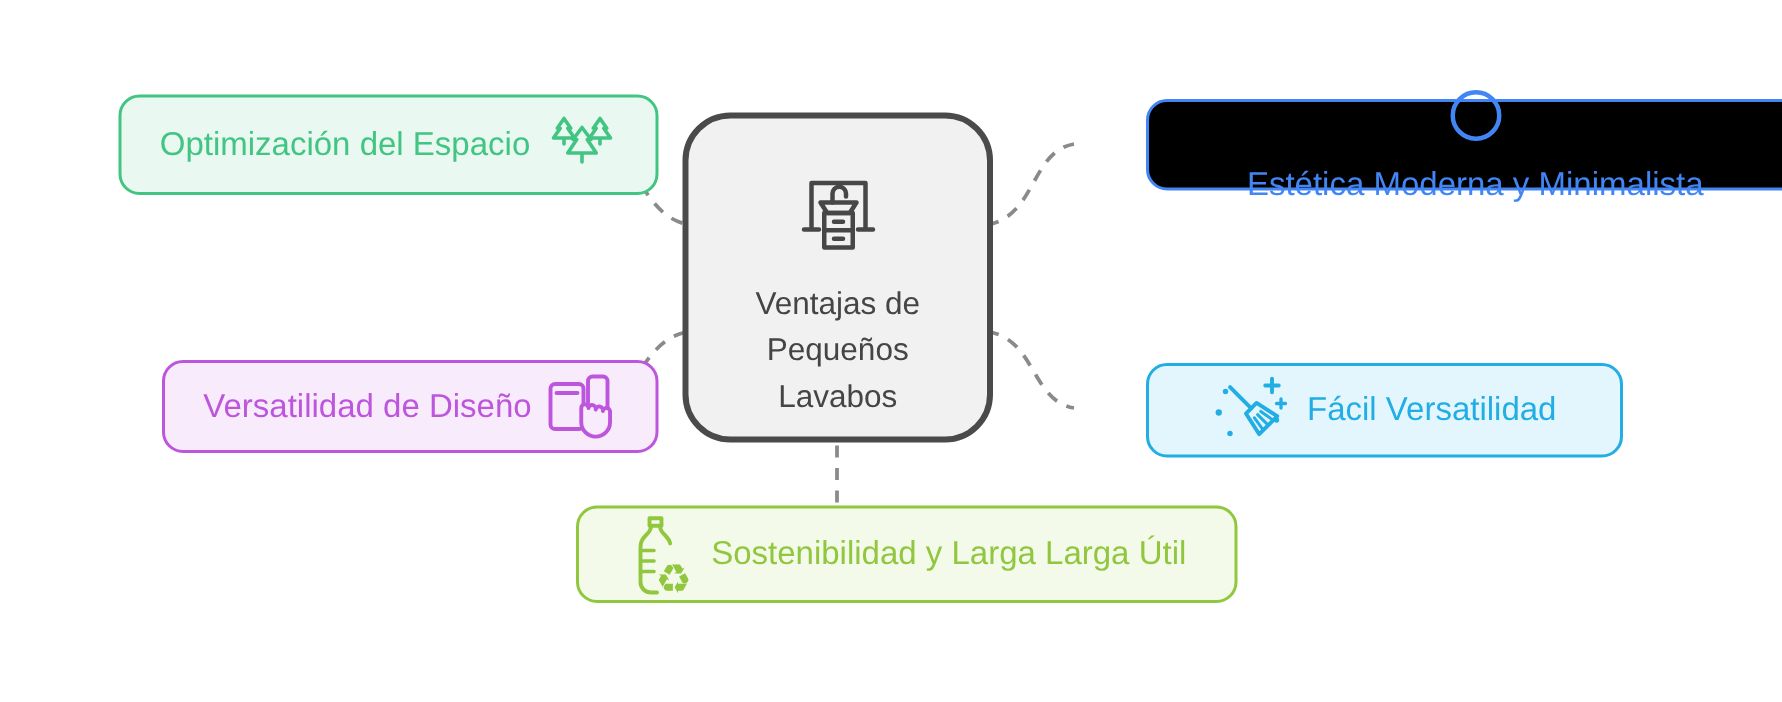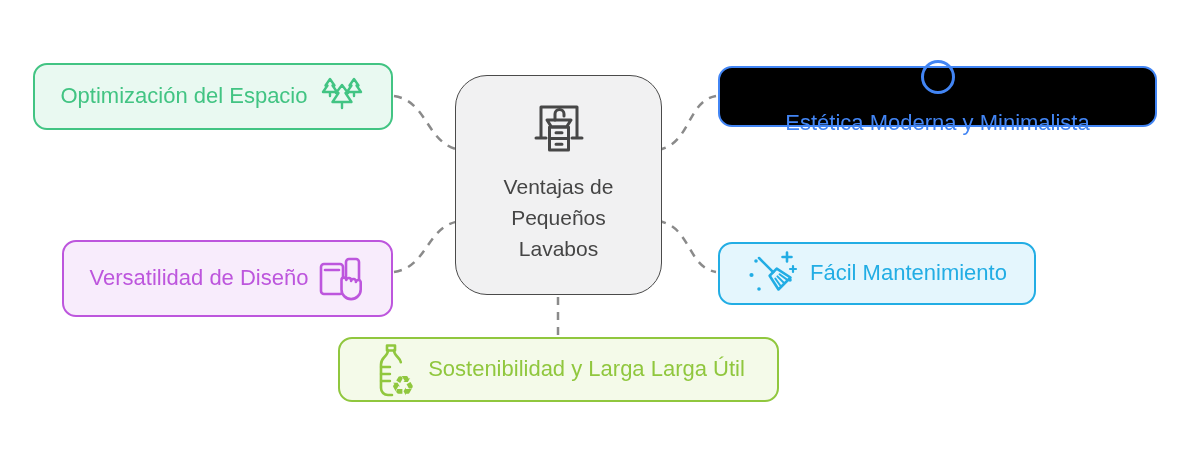--- a/index.html
+++ b/index.html
@@ -4,33 +4,33 @@
 <style>
   html,body{margin:0;padding:0;background:#ffffff;}
   .canvas{
     position:relative;width:1188px;height:468px;background:#ffffff;overflow:hidden;
     font-family:"Liberation Sans", sans-serif;
   }
   .connectors{position:absolute;left:0;top:0;width:1188px;height:468px;}
   .node{
     position:absolute;display:flex;align-items:center;justify-content:center;
     box-sizing:border-box;border:2.5px solid #999;border-radius:14px;
-    font-size:22px;line-height:1.2;white-space:nowrap;
+    font-size:22px;line-height:1.2;white-space:nowrap;margin-left:46px;
   }
   .node .icon{display:flex;align-items:center;justify-content:center;flex:0 0 auto;}
   .node .icon svg{display:block;}
   .n-optimizacion{left:33px;top:63px;width:360px;height:67px;gap:10px;}
   .n-estetica{left:718px;top:66px;width:439px;height:61px;gap:13px;}
-  .n-versatilidad{left:62px;top:240px;width:331px;height:77px;gap:9px;}
+  .n-versatilidad{left:62px;top:240px;width:331px;height:62px;gap:9px;}
   .n-facil{left:718px;top:242px;width:318px;height:63px;gap:11px;}
   .n-sostenibilidad{left:338px;top:337px;width:441px;height:65px;gap:10px;}
   .center-node{
     position:absolute;left:455px;top:75px;width:207px;height:220px;
-    box-sizing:border-box;border:1px solid #737373;border-radius:32px;background:#f1f1f2;
-    display:flex;flex-direction:column;align-items:center;padding-top:22px;
+    box-sizing:border-box;border:4px solid #737373;border-radius:32px;background:#f1f1f2;
+    display:flex;flex-direction:column;align-items:center;padding-top:34px;
   }
   .center-text{
     margin-top:11px;text-align:center;font-size:21px;line-height:31px;color:#454545;
   }
   .center-text div{white-space:nowrap;}
 </style>
 </head>
 <body>
 
 <div class="canvas">
@@ -103,21 +103,21 @@
         <path d="M40 4.5 V13.5 M35.5 9 H44.5"></path>
         <path d="M46 18 V24 M43 21 H49" stroke-width="2.2"></path>
         <g fill="currentColor" stroke="none">
           <circle cx="9" cy="13" r="1.8"></circle>
           <circle cx="4.5" cy="27" r="2.1"></circle>
           <circle cx="12" cy="41" r="1.8"></circle>
           <circle cx="43" cy="32" r="1.8"></circle>
         </g>
       </svg>
     </span>
-    <span class="label">Fácil Mantenimiento</span>
+    <span class="label">Fácil Versatilidad</span>
   </div>
 
   <div class="node n-sostenibilidad" style="border-color: rgb(144, 199, 62); color: rgb(144, 199, 62); background: rgb(244, 250, 233); --bg: #f4fae9;">
     <span class="icon">
       <svg width="46" height="54" viewBox="0 0 46 54" fill="none" stroke="currentColor" stroke-width="2.6" stroke-linecap="round" stroke-linejoin="round">
         <path d="M15 2.5 h8 v5 h-8 z"></path>
         <path d="M16 7.5 c0 3 -1.5 4.5 -4 7 c-2 2 -3 4.2 -3 7 v23.5 c0 4 3 7 7 7 h4"></path>
         <path d="M22 7.5 c0 3 1.5 4.5 4 7 c1.5 1.5 2.4 3 2.8 4.8"></path>
         <path d="M9 24 h9 M9 31 h9 M9 38 h9" stroke-width="2.4"></path>
         <text x="19" y="52" font-size="27" font-family="'DejaVu Sans', sans-serif" fill="currentColor" stroke="none">♻</text>

